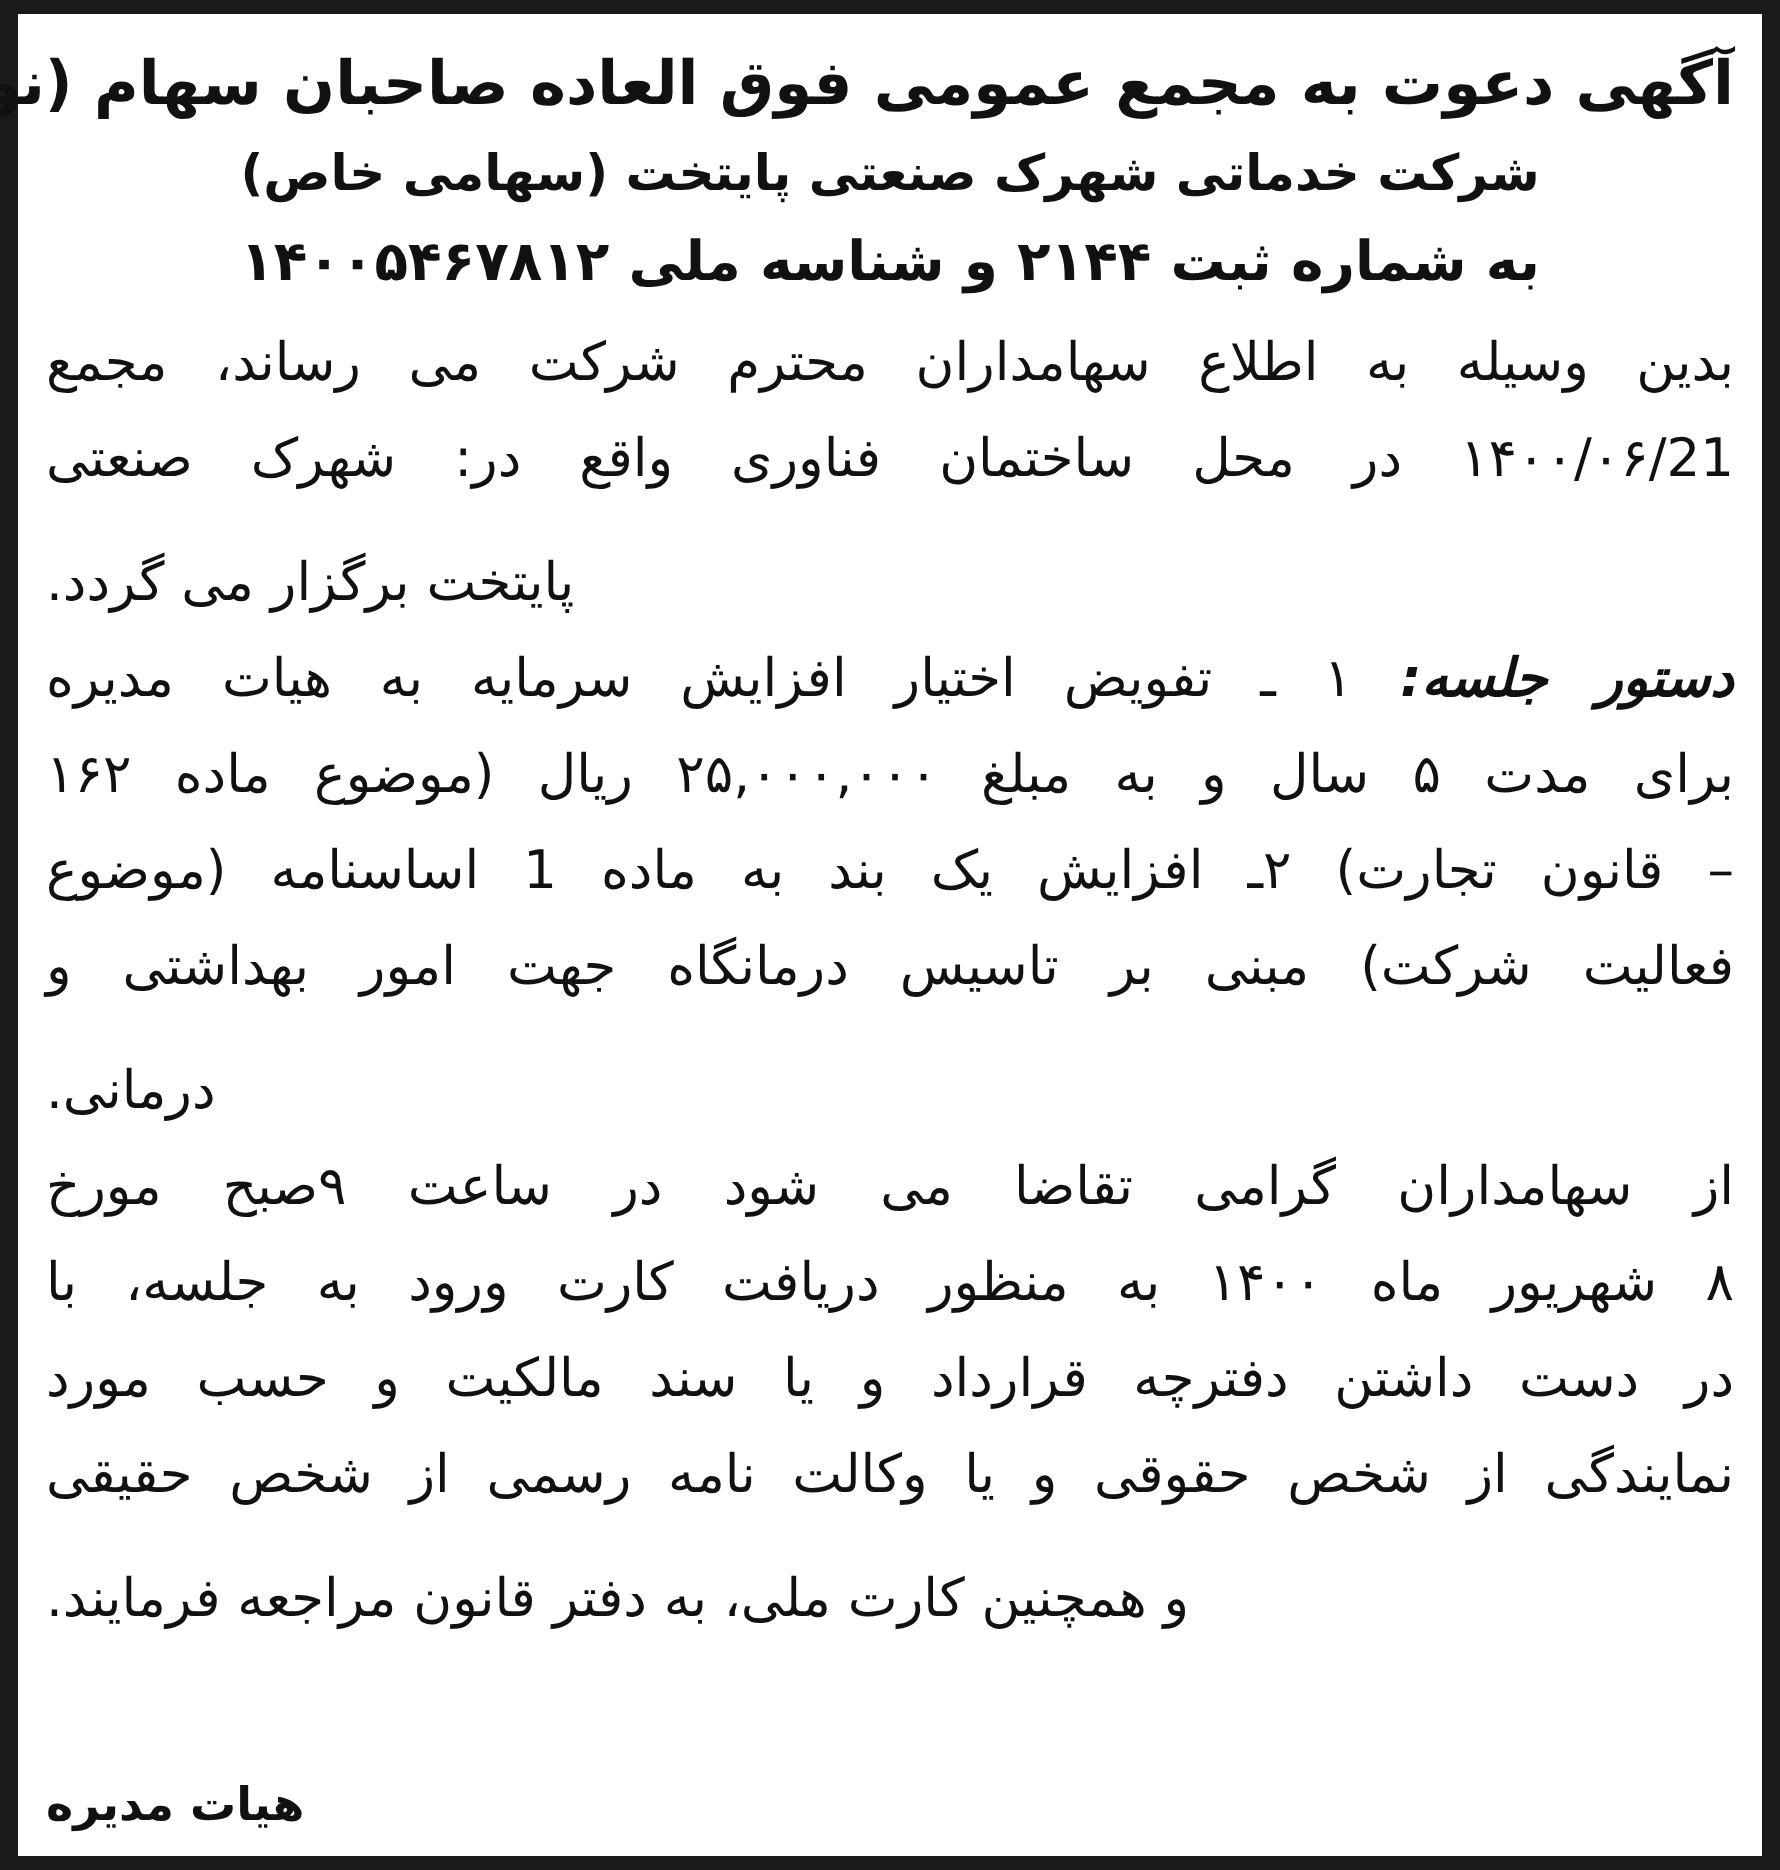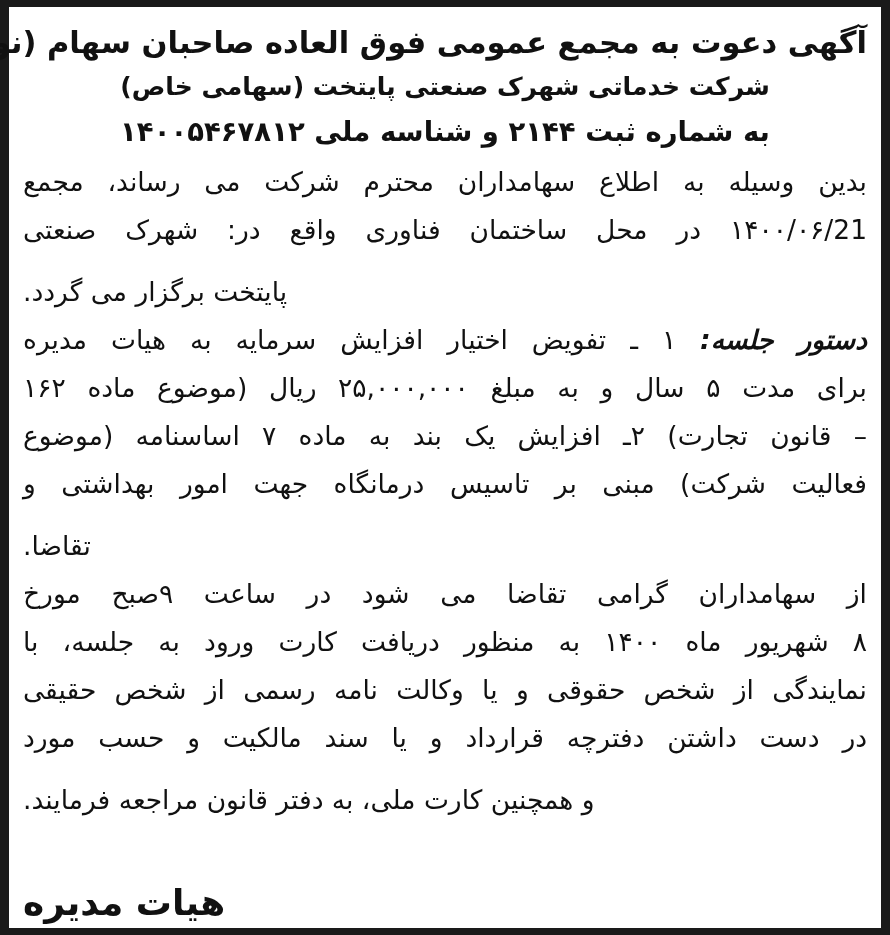--- a/index.html
+++ b/index.html
@@ -87,21 +87,21 @@
 
   .lbl-bold {
     font-weight:bold;
     font-style:italic;
   }
 
   
   .notice-signature {
     direction:rtl;
     text-align:left;
-    font-size:36px;
+    font-size:23px;
     font-weight:bold;
     line-height:46px;
     padding-bottom:2px;
     padding-top:2px;
   }
 
   .sig-text {
     display:inline-block;
     font-weight:bold;
   }
@@ -121,30 +121,30 @@
 
     <div class="body-para para-lines">
       <span class="bline">بدین وسیله به اطلاع سهامداران محترم شرکت می رساند، مجمع</span>
       <span class="bline">۱۴۰۰/۰۶/21 در محل ساختمان فناوری واقع در: شهرک صنعتی</span>
       <span class="bline last">پایتخت برگزار می گردد.</span>
     </div>
 
     <div class="body-para para-lines">
       <span class="bline"><span class="lbl-bold">دستور جلسه:</span><span> ۱ ـ  تفویض اختیار افزایش سرمایه به هیات مدیره</span></span>
       <span class="bline">برای مدت ۵ سال و به مبلغ ۲۵,۰۰۰,۰۰۰ ریال (موضوع ماده ۱۶۲</span>
-      <span class="bline">– قانون تجارت)  ۲ـ افزایش یک بند به ماده ۷ اساسنامه (موضوع</span>
+      <span class="bline">– قانون تجارت)  ۲ـ افزایش یک بند به ماده 1 اساسنامه (موضوع</span>
       <span class="bline">فعالیت شرکت) مبنی بر تاسیس درمانگاه جهت امور بهداشتی و</span>
-      <span class="bline last">تقاضا.</span>
+      <span class="bline last">درمانی.</span>
     </div>
 
     <div class="body-para para-lines">
       <span class="bline">از سهامداران گرامی تقاضا می شود در ساعت ۹صبح مورخ</span>
       <span class="bline">۸ شهریور ماه ۱۴۰۰ به منظور دریافت کارت ورود به جلسه، با</span>
+      <span class="bline">در دست داشتن دفترچه قرارداد و یا سند مالکیت و حسب مورد</span>
       <span class="bline">نمایندگی از شخص حقوقی و یا وکالت نامه رسمی از شخص حقیقی</span>
-      <span class="bline">در دست داشتن دفترچه قرارداد و یا سند مالکیت و حسب مورد</span>
       <span class="bline last">و همچنین کارت ملی، به دفتر قانون مراجعه فرمایند.</span>
     </div>
 
   </div>
 
   <div class="notice-signature">
     <span class="sig-text">هیات مدیره</span>
   </div>
 
 </div>

